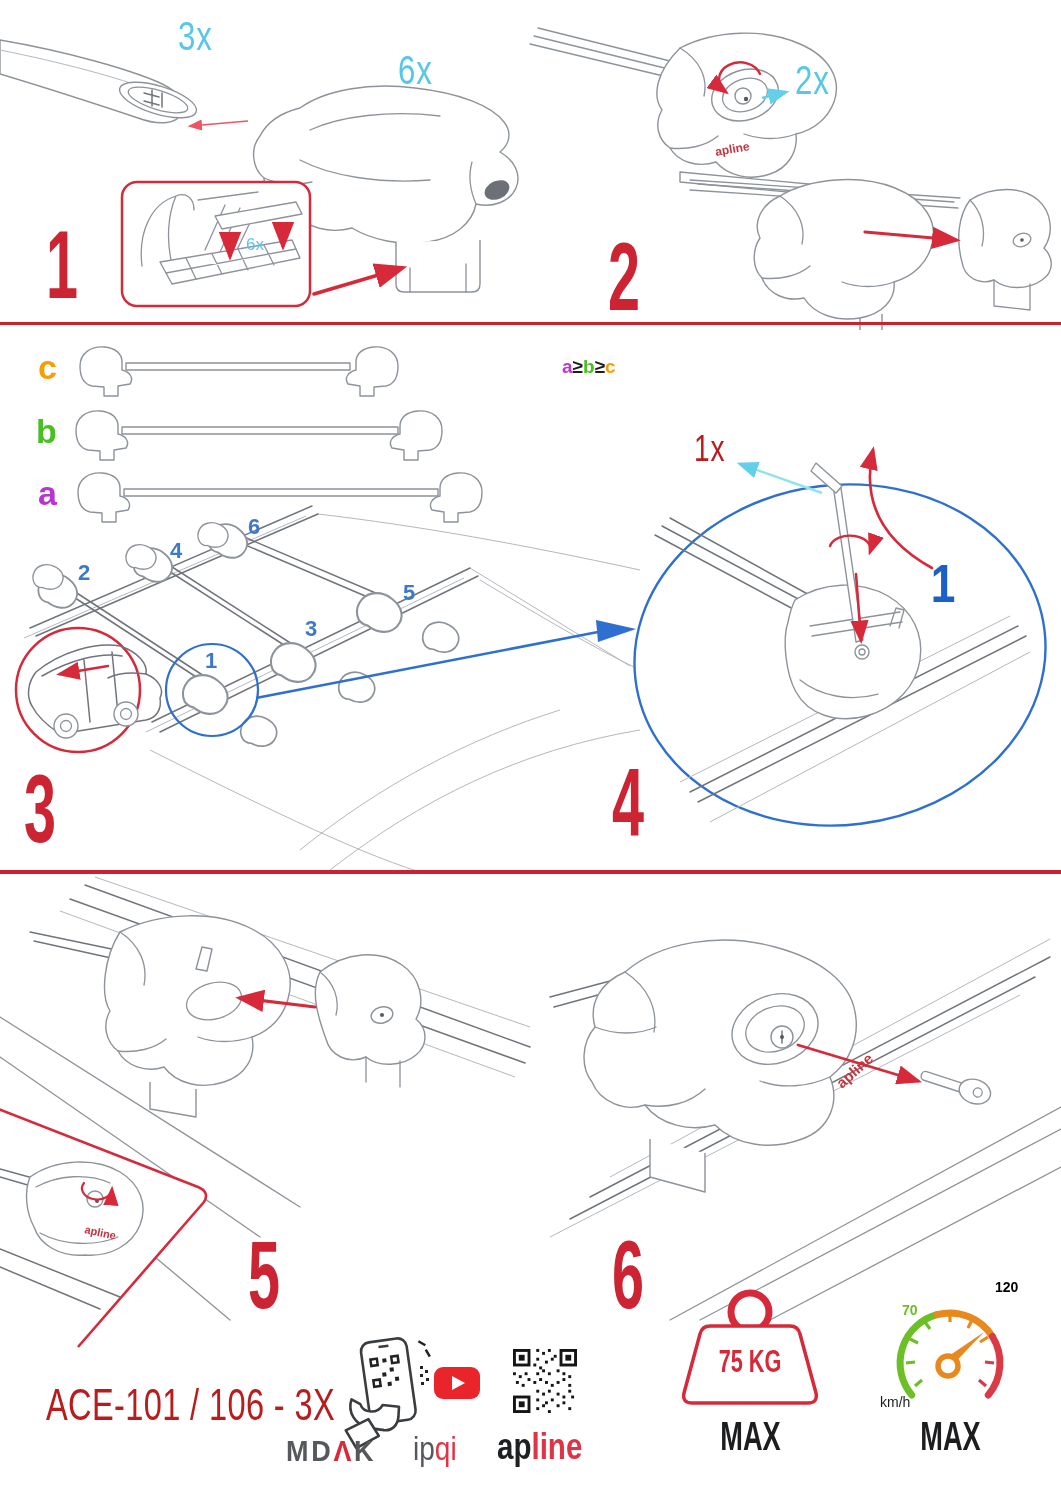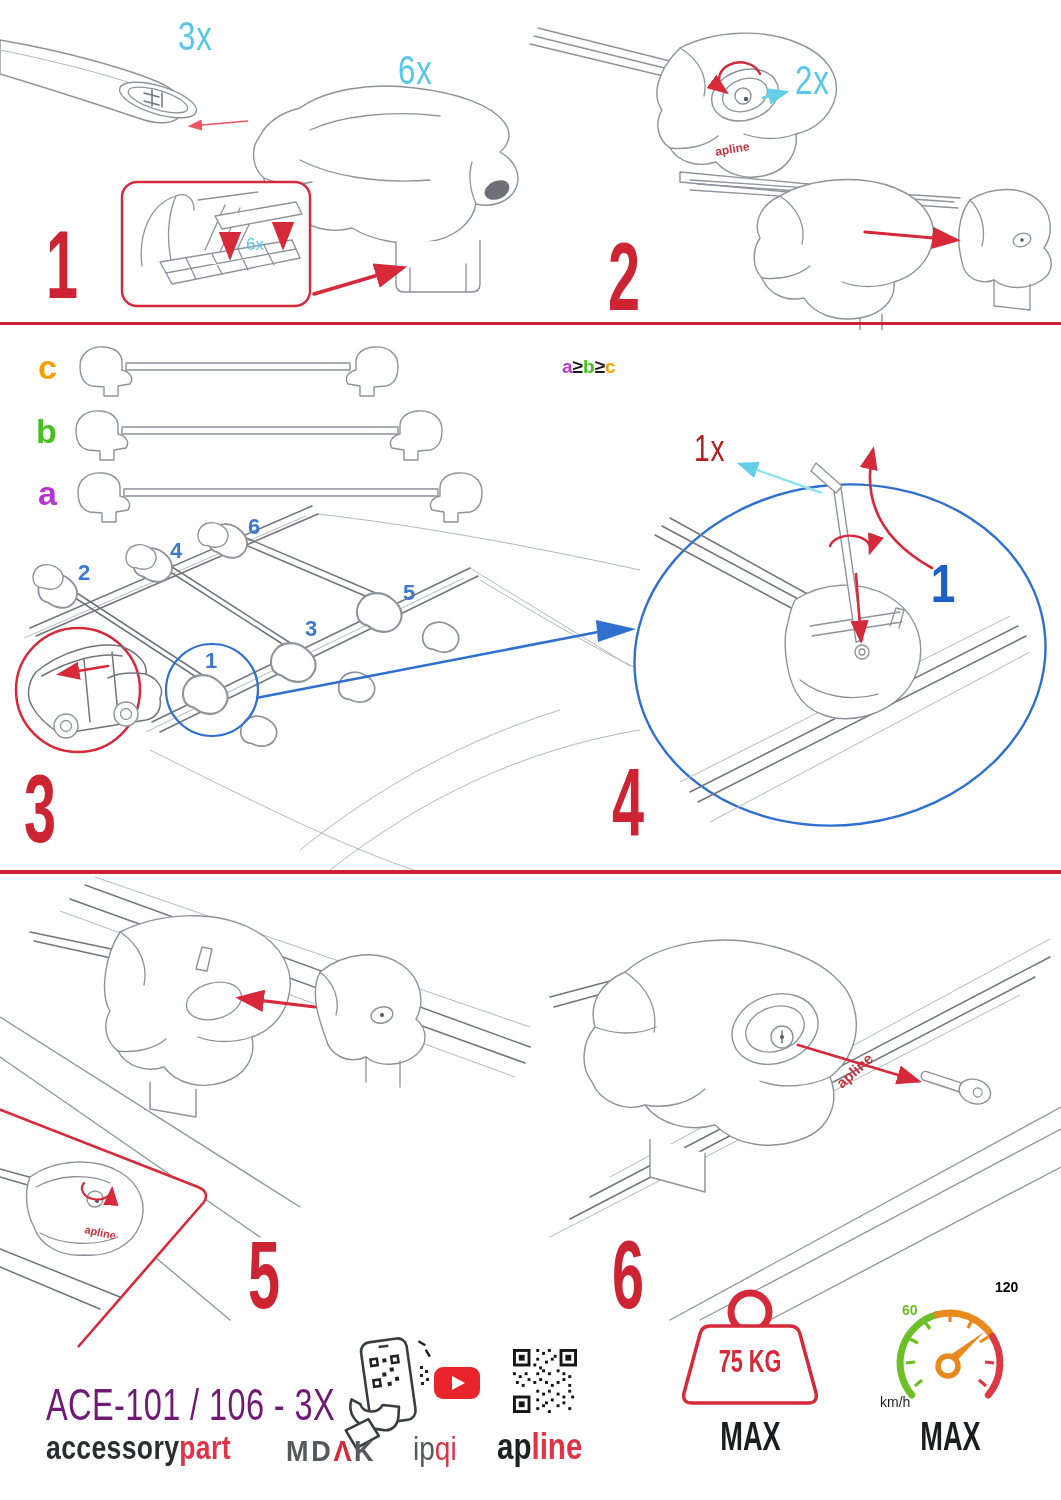--- a/index.html
+++ b/index.html
@@ -17,21 +17,21 @@
            display:inline-block;transform:scaleX(.60);transform-origin:0 0;}
   .qty{font-size:40px;font-weight:400;color:#57c7e9;letter-spacing:1px;}
   .qty.lt{color:#b91c1c;}
   .roofnum{font-size:22px;font-weight:700;color:#3e78cc;}
   .seq{font-size:38px;font-weight:700;letter-spacing:-1px;}
   .seq .g1{color:#8a8a8a;} .seq .rest{color:#3e7cd2;}
   .rule{font-size:19px;font-weight:700;letter-spacing:0;}
   .blue1{font-size:54px;font-weight:700;color:#1b5fc8;display:inline-block;transform:scaleX(.82);}
   .barlab{font-size:34px;font-weight:700;}
   .divider{position:absolute;left:0;width:1061px;background:#cb2133;}
-  .model{font-size:44px;font-weight:400;color:#701a75;letter-spacing:.5px;}
+  .model{font-size:44px;font-weight:400;color:#b91c1c;letter-spacing:.5px;}
   .accpart{font-size:34px;font-weight:700;letter-spacing:.5px;}
   .accpart .blk{color:#2b2d30;} .accpart .red{color:#e03345;}
   .mdak{font-size:30px;font-weight:700;color:#55585c;letter-spacing:3px;}
   .mdak .red{color:#d6293a;}
   .ipqi{font-size:33px;font-weight:400;color:#55585c;}
   .ipqi .red{color:#e03345;}
   .apl{font-size:36px;font-weight:700;color:#1f2022;}
   .apl .red{color:#e03345;}
   .maxlab{font-size:40px;font-weight:700;color:#1c1d1f;display:inline-block;transform:scaleX(.68);transform-origin:center;}
   .kg{font-size:31px;font-weight:700;color:#d6293a;display:inline-block;transform:scaleX(.7);transform-origin:center;}
@@ -276,21 +276,20 @@
     <line x1="268" y1="168" x2="388" y2="204" class="redl" stroke-width="2.8" marker-end="url(#mRed)"></line>
     <g transform="rotate(18 430 215)">
       <rect class="bd" x="388" y="206" width="46" height="9" rx="4"></rect>
       <ellipse class="bd" cx="444" cy="210" rx="16" ry="12"></ellipse>
       <circle class="ln" cx="447" cy="210" r="4.5"></circle>
     </g>
   </svg>
   <span class="abs stepnum" style="left:612px;top:1236px">6</span>
 
   <span class="abs model" style="left:46px;top:1380px"><span class="cx" style="transform:scaleX(.74)">ACE-101 / 106 - 3X</span></span>
-  <span class="abs accpart" style="left:46px;top:1428px"><span class="cx"><span class="blk">accessory</span><span class="red">part</span></span></span>
 
   <svg width="92" height="104" style="left:344px;top:1336px" viewBox="0 0 92 104">
     <g transform="rotate(-8 45 50)" stroke="#3a3d40" stroke-width="2.6" fill="#fff" stroke-linejoin="round">
       <rect x="22" y="4" width="46" height="82" rx="9"></rect>
       <line x1="40" y1="10" x2="50" y2="10"></line>
       <g fill="#222" stroke="none">
         <rect x="29" y="20" width="9" height="9"></rect>
           <rect x="31.5" y="22.5" width="4" height="4" fill="#fff"></rect>
         <rect x="50" y="20" width="9" height="9"></rect>
           <rect x="52.5" y="22.5" width="4" height="4" fill="#fff"></rect>
@@ -400,18 +399,18 @@
       <line x1="45" y1="34" x2="50" y2="41" stroke="#6cbf25"></line>
       <line x1="70" y1="25" x2="70" y2="34" stroke="#e8891d"></line>
       <line x1="92" y1="32" x2="88" y2="40" stroke="#e8891d"></line>
       <line x1="108" y1="49" x2="100" y2="54" stroke="#e8891d"></line>
       <line x1="114" y1="75" x2="105" y2="74" stroke="#d93a45"></line>
       <line x1="106" y1="98" x2="99" y2="92" stroke="#d93a45"></line>
     </g>
     <polygon points="63,72 67,83 104,44" fill="#e8891d"></polygon>
     <circle cx="68" cy="78" r="10" fill="#fff" stroke="#e8891d" stroke-width="5.5"></circle>
   </svg>
-  <span class="abs spd" style="left:902px;top:1302px;color:#6cbf25">60</span>
+  <span class="abs spd" style="left:902px;top:1302px;color:#6cbf25">70</span>
   <span class="abs spd" style="left:995px;top:1279px;color:#000000">120</span>
   <span class="abs kmh" style="left:880px;top:1394px;width:140px;">km/h</span>
   <span class="abs" style="left:880px;top:1414px;width:140px;text-align:center"><span class="maxlab">MAX</span></span>
 
 </div>
 
 </body></html>

